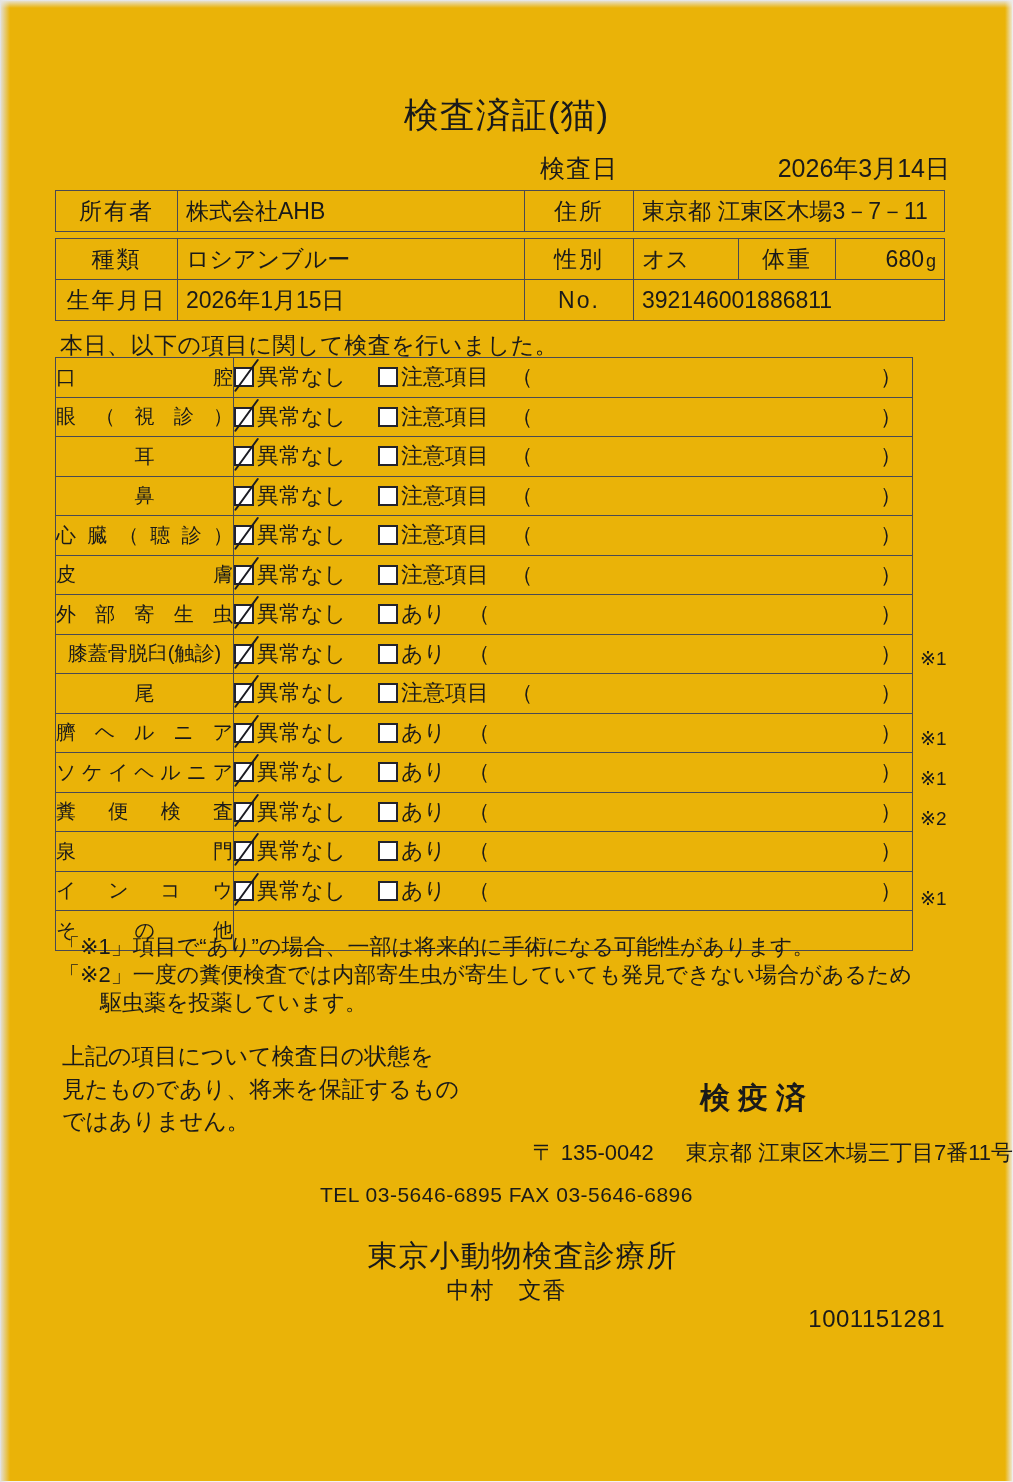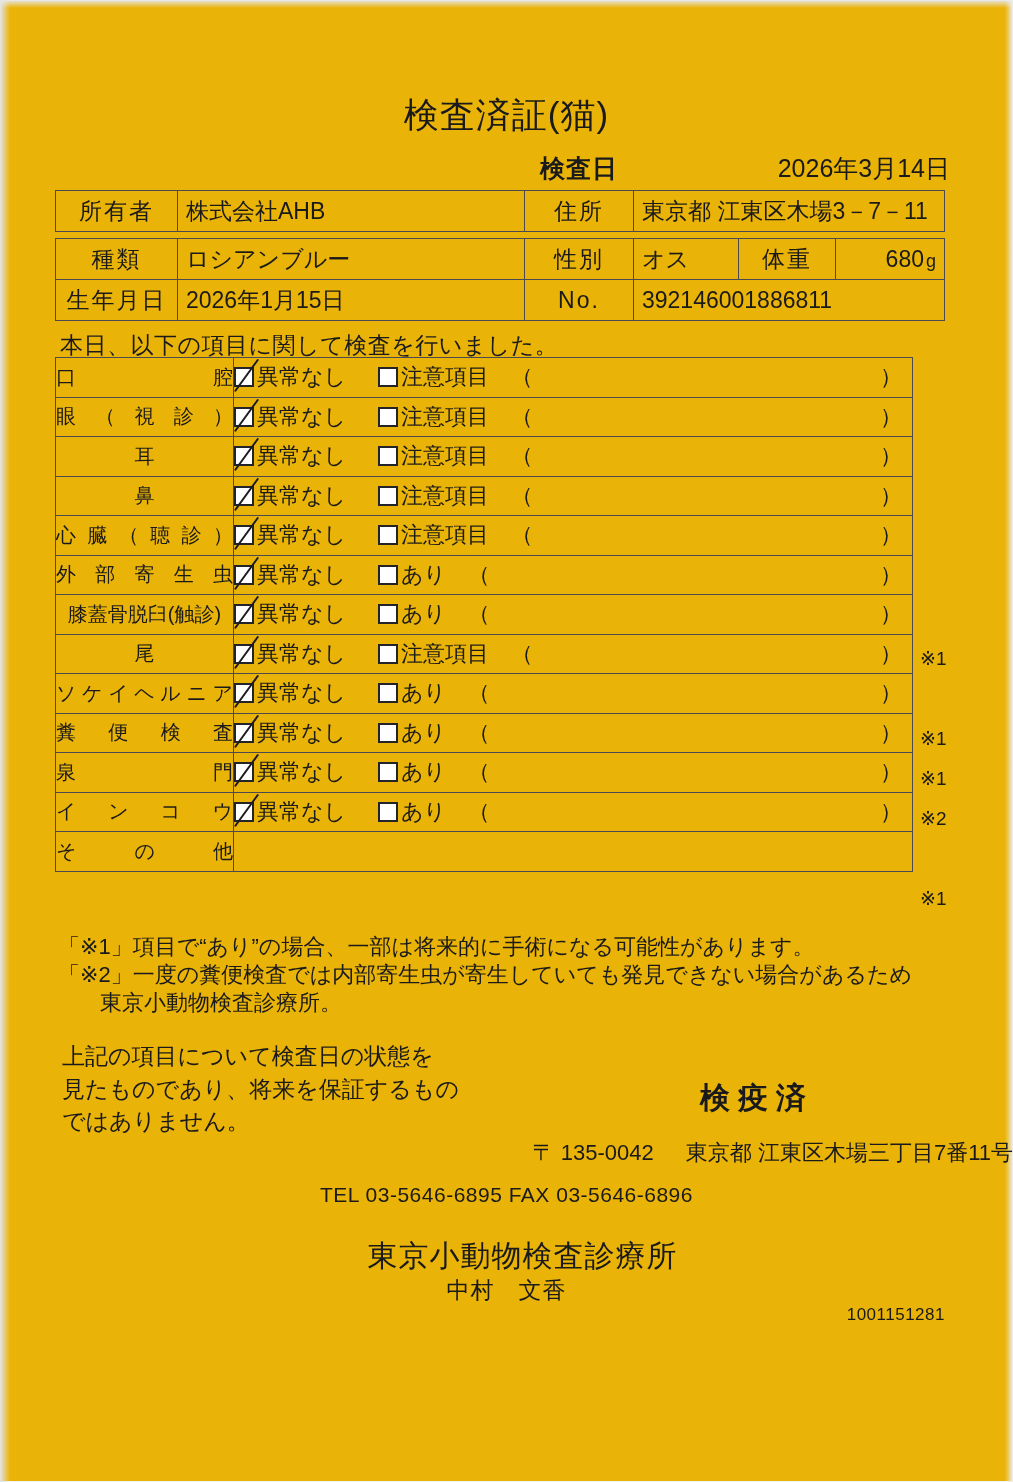--- a/index.html
+++ b/index.html
@@ -51,21 +51,20 @@
     position: absolute;
     left: 540px; top: 152px;
     width: 410px;
     height: 32px;
     display: flex;
     align-items: baseline;
   }
   .date-label {
     font-size: 25px;
     letter-spacing: 1px;
-    font-weight: bold;
   }
   .date-value {
     margin-left: auto;
     font-size: 25px;
     letter-spacing: 0px;
   }
 
   
   .info-table {
     position: absolute;
@@ -243,21 +242,21 @@
     position: absolute;
     left: 0; top: 1275px;
     width: 1013px;
     text-align: center;
     font-size: 23px;
     letter-spacing: 1px;
   }
   .doc-number {
     position: absolute;
     right: 68px; top: 1305px;
-    font-size: 17px;
+    font-size: 24px;
     letter-spacing: 0.5px;
   }
 </style>
 </head>
 <body>
 
 <div class="page">
   <div class="scan-edge-left"></div>
   <div class="scan-edge-top"></div>
   <div class="scan-edge-right"></div>
@@ -387,20 +386,38 @@
                 <span class="cbox"></span>
                 <span class="opt-text">注意項目</span>
               </span>
               <span class="paren-open">（</span>
               <span style="flex: 1 1 0%; font-size: 21px; padding-left: 6px;"></span>
               <span class="paren-close">）</span>
             </div>
           </td>
         </tr>
         <tr>
+          <td class="ct-label">皮膚</td>
+          <td class="ct-body">
+            <div class="opts">
+              <span class="opt first">
+                <span class="cbox checked"></span>
+                <span class="opt-text">異常なし</span>
+              </span>
+              <span class="opt">
+                <span class="cbox"></span>
+                <span class="opt-text">注意項目</span>
+              </span>
+              <span class="paren-open">（</span>
+              <span style="flex: 1 1 0%; font-size: 21px; padding-left: 6px;"></span>
+              <span class="paren-close">）</span>
+            </div>
+          </td>
+        </tr>
+        <tr>
           <td class="ct-label">外部寄生虫</td>
           <td class="ct-body">
             <div class="opts">
               <span class="opt first">
                 <span class="cbox checked"></span>
                 <span class="opt-text">異常なし</span>
               </span>
               <span class="opt">
                 <span class="cbox"></span>
                 <span class="opt-text">あり</span>
@@ -433,20 +450,38 @@
           <td class="ct-label center">尾</td>
           <td class="ct-body">
             <div class="opts">
               <span class="opt first">
                 <span class="cbox checked"></span>
                 <span class="opt-text">異常なし</span>
               </span>
               <span class="opt">
                 <span class="cbox"></span>
                 <span class="opt-text">注意項目</span>
+              </span>
+              <span class="paren-open">（</span>
+              <span style="flex: 1 1 0%; font-size: 21px; padding-left: 6px;"></span>
+              <span class="paren-close">）</span>
+            </div>
+          </td>
+        </tr>
+        <tr>
+          <td class="ct-label">臍ヘルニア</td>
+          <td class="ct-body">
+            <div class="opts">
+              <span class="opt first">
+                <span class="cbox checked"></span>
+                <span class="opt-text">異常なし</span>
+              </span>
+              <span class="opt">
+                <span class="cbox"></span>
+                <span class="opt-text">あり</span>
               </span>
               <span class="paren-open">（</span>
               <span style="flex: 1 1 0%; font-size: 21px; padding-left: 6px;"></span>
               <span class="paren-close">）</span>
             </div>
           </td>
         </tr>
         <tr>
           <td class="ct-label">ソケイヘルニア</td>
           <td class="ct-body">
@@ -529,21 +564,21 @@
       <div class="note-mark" style="top: 647px;">※1</div>
       <div class="note-mark" style="top: 727px;">※1</div>
       <div class="note-mark" style="top: 767px;">※1</div>
       <div class="note-mark" style="top: 807px;">※2</div>
       <div class="note-mark" style="top: 887px;">※1</div>
     </div>
 
   <div class="footnotes">
     <div>「※1」項目で“あり”の場合、一部は将来的に手術になる可能性があります。</div>
     <div>「※2」一度の糞便検査では内部寄生虫が寄生していても発見できない場合があるため</div>
-    <div class="fn-indent">東京小動物検査診療所。</div>
+    <div class="fn-indent">駆虫薬を投薬しています。</div>
   </div>
 
   <div class="disclaimer">
     <div>上記の項目について検査日の状態を</div>
     <div>見たものであり、将来を保証するもの</div>
     <div>ではありません。</div>
   </div>
 
   <div class="stamp">検疫済</div>
 

